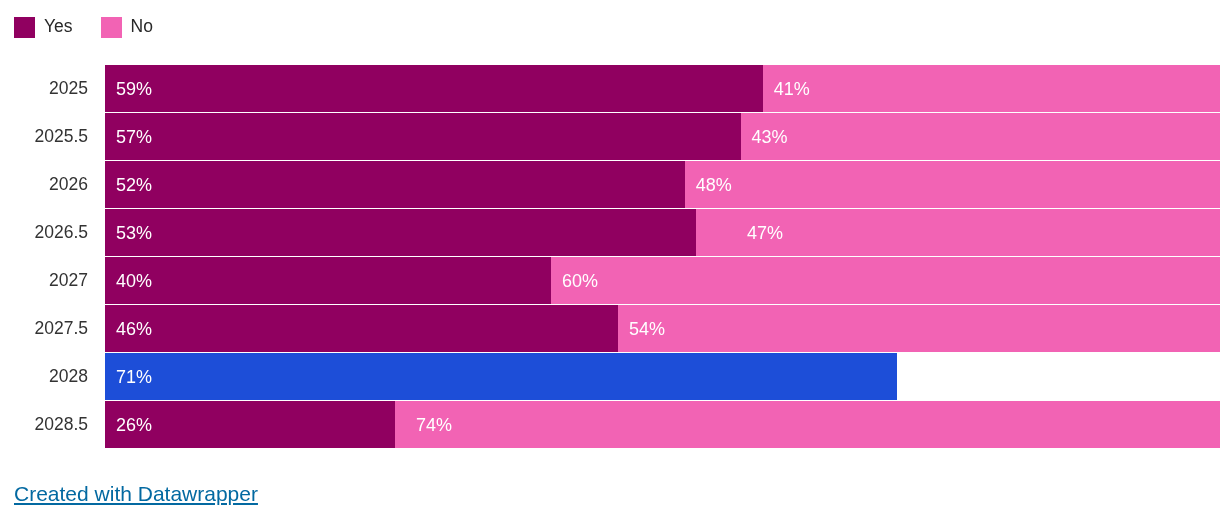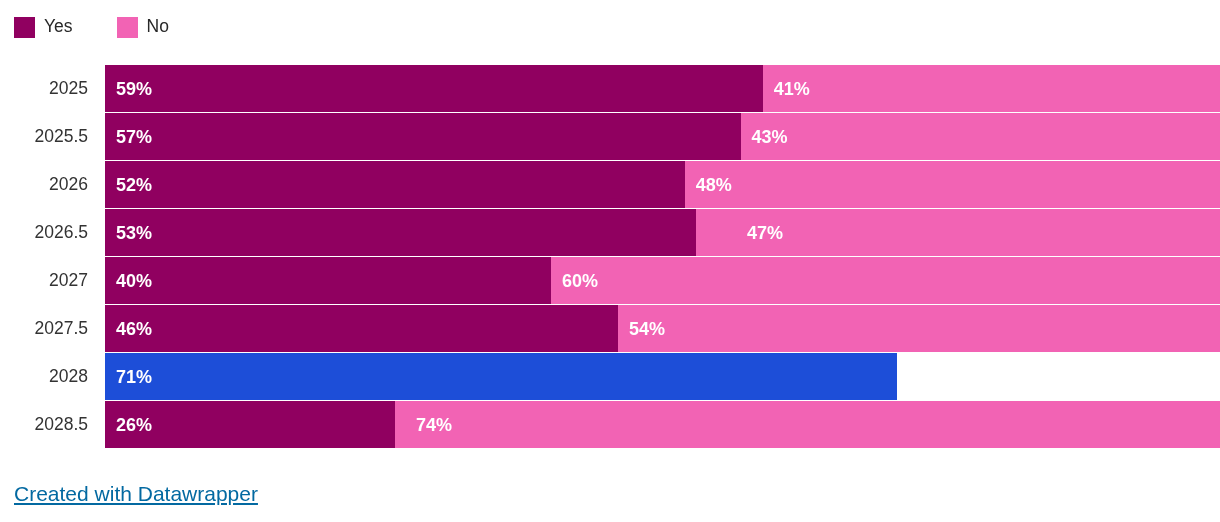--- a/index.html
+++ b/index.html
@@ -17,21 +17,21 @@
   }
 
   
   #legend {
     position: absolute;
     left: 14px;
     top: 13px;
     height: 28px;
     display: flex;
     align-items: center;
-    gap: 44px;
+    gap: 28px;
   }
   .legend-item {
     display: flex;
     align-items: center;
     gap: 9px;
   }
   .legend-swatch {
     width: 21px;
     height: 21px;
     display: block;
@@ -72,21 +72,20 @@
   }
   .row-spacer {
     flex: 0 0 17px;
   }
   .bar-track {
     position: relative;
     flex: 1 1 auto;
     display: flex;
     align-items: flex-end;
     overflow: hidden;
-    font-weight: bold;
   }
   .seg {
     position: relative;
     height: 100%;
     display: flex;
     align-items: center;
     overflow: hidden;
   }
   .seg-yes { background: #900060; }
   .seg-no  { background: #f263b4; }

